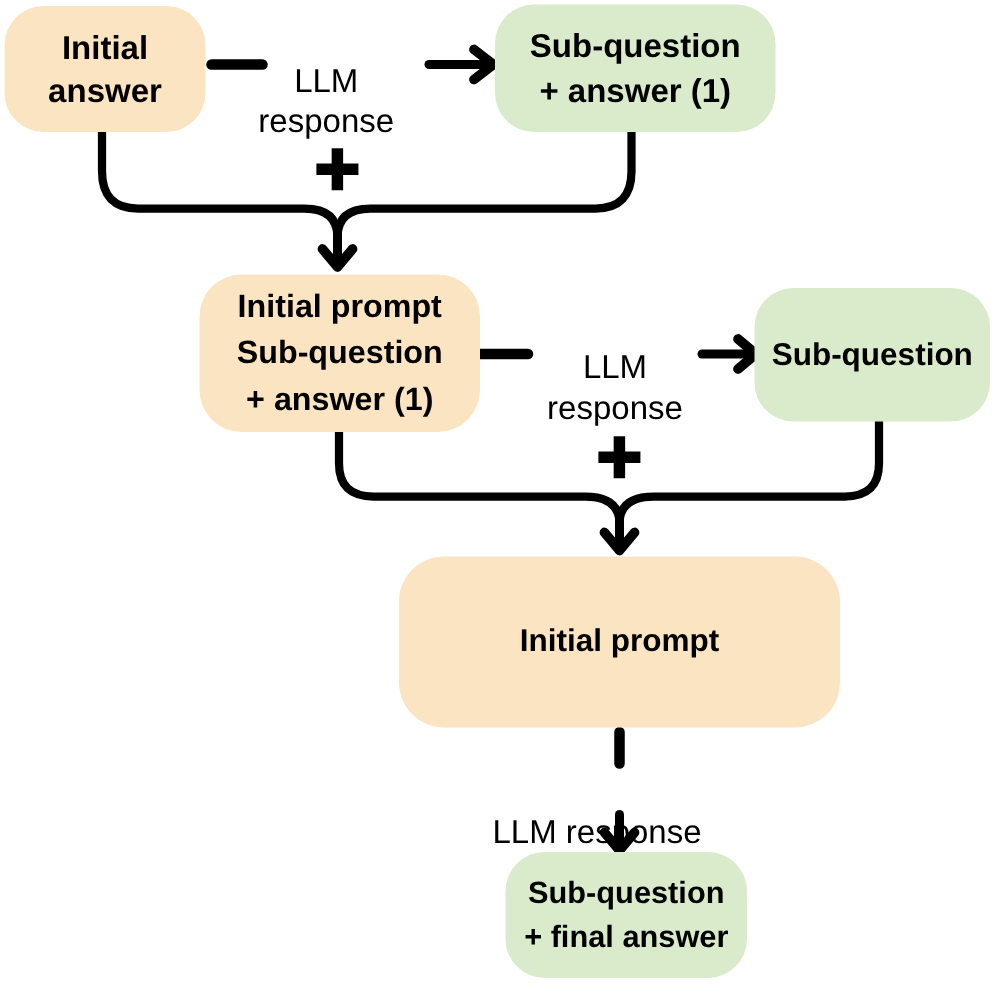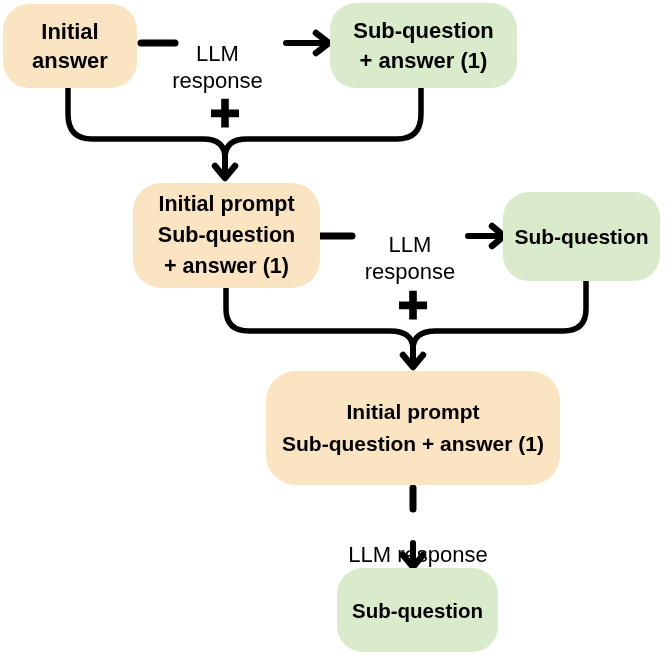--- a/index.html
+++ b/index.html
@@ -23,21 +23,21 @@
   .green{background:var(--box-green,#D9EBCB);}
   #prompt1{left:3px;top:4px;width:134px;height:84px;border-radius:26px;font-size:22px;line-height:29px;}
   #result1{left:330px;top:3px;width:187px;height:85px;border-radius:26px;font-size:22px;line-height:30px;}
   #prompt2{left:133px;top:183px;width:187px;height:105px;border-radius:28px;font-size:21.5px;line-height:31px;}
   #result2{left:503px;top:192px;width:157px;height:89px;border-radius:26px;font-size:21px;line-height:30px;}
   #prompt3{left:266px;top:371px;width:294px;height:114px;border-radius:30px;font-size:21px;line-height:32px;}
   #result3{left:337px;top:568px;width:161px;height:84px;border-radius:26px;font-size:20.5px;line-height:29px;}
   .label{position:absolute;z-index:1;text-align:center;font-size:22px;line-height:27px;font-weight:400;margin-top:25px;}
   #label1{left:150px;top:15px;width:135px;}
   #label2{left:345px;top:206px;width:130px;}
-  #label3{left:328px;top:516px;width:180px;white-space:nowrap;}
+  #label3{left:308px;top:516px;width:180px;white-space:nowrap;}
   .plus{
     position:absolute;z-index:1;text-align:center;line-height:40px;
     font-family:"DejaVu Sans",sans-serif;font-weight:bold;font-size:40px;
     -webkit-text-stroke:3px var(--line,#000000);
   }
   #plus1{left:200px;top:92px;width:50px;}
   #plus2{left:388px;top:284px;width:50px;}
 </style>
 </head>
 <body>
@@ -98,24 +98,24 @@
   </div>
 
   <div class="box green" id="result2">
     <div class="bline">Sub-question</div>
   </div>
 
   <div class="plus" id="plus2">+</div>
 
   <div class="box orange" id="prompt3">
     <div class="bline">Initial prompt</div>
-    <div class="bline">Sub-question + answer (1)</div>
   </div>
 
   <div class="label" id="label3">
     <div>LLM response</div>
   </div>
 
   <div class="box green" id="result3">
     <div class="bline">Sub-question</div>
+    <div class="bline">+ final answer</div>
   </div>
 
 </div>
 
 </body></html>

